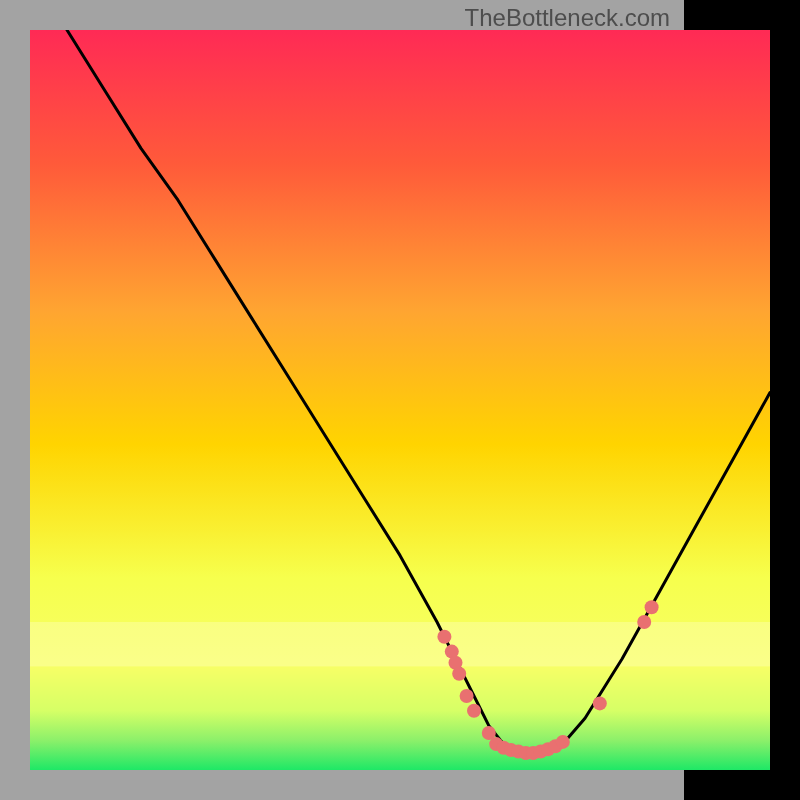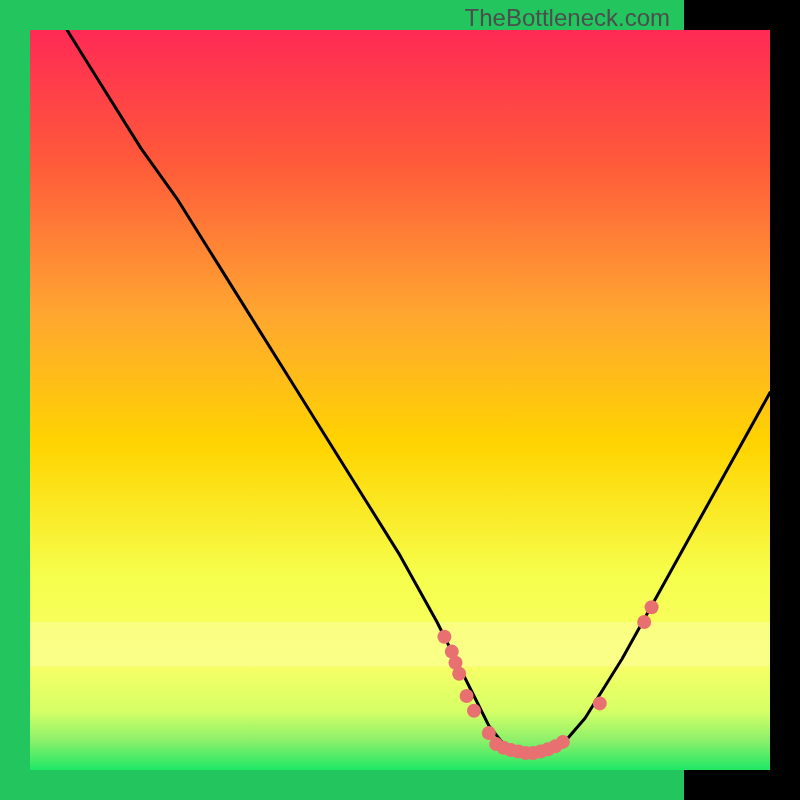--- a/index.html
+++ b/index.html
@@ -1,16 +1,16 @@
 <!DOCTYPE html>
 <html><head>
 <meta charset="utf-8">
 <style>
   html,body{margin:0;padding:0;width:800px;height:800px;background:#000;overflow:hidden;font-family:Arial,Helvetica,sans-serif}
-  .stage{position:relative;width:684px;height:800px;background:#22c55e}
+  .stage{position:relative;width:684px;height:800px;background:#a3a3a3}
   .watermark{position:absolute;top:4px;right:14px;color:#4d4d4d;font-size:24px;font-weight:400;letter-spacing:0;z-index:5}
   .plot{position:absolute;left:30px;top:30px;width:740px;height:740px}
   .plot svg{position:absolute;left:0;top:0}
 </style>
 </head>
 <body>
 
 <div class="stage">
   <div class="watermark">TheBottleneck.com</div>
   <div class="plot">

